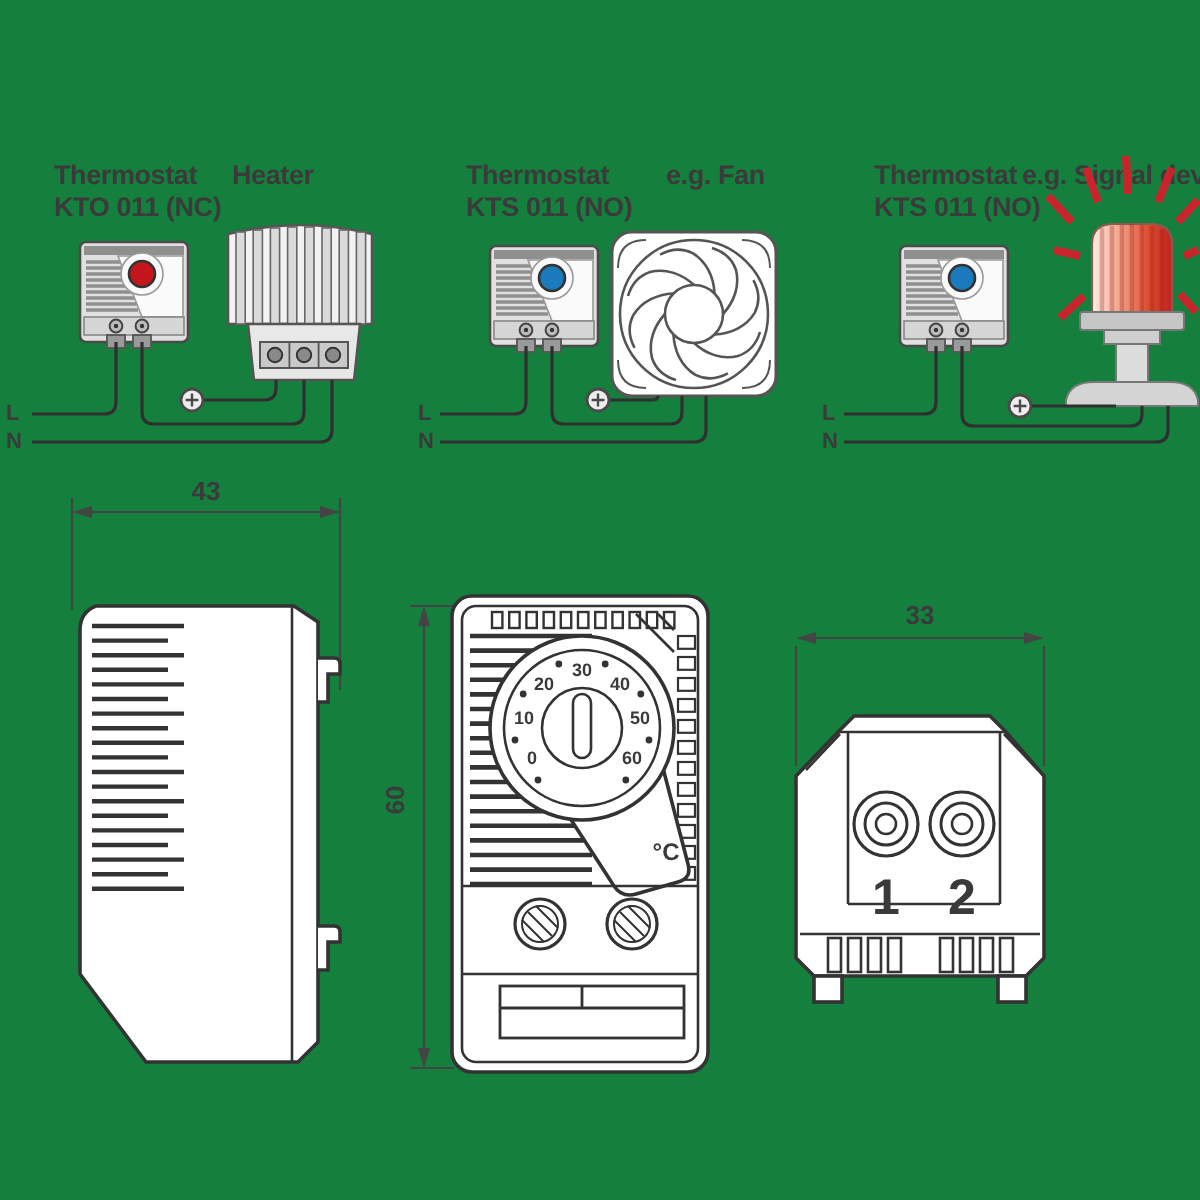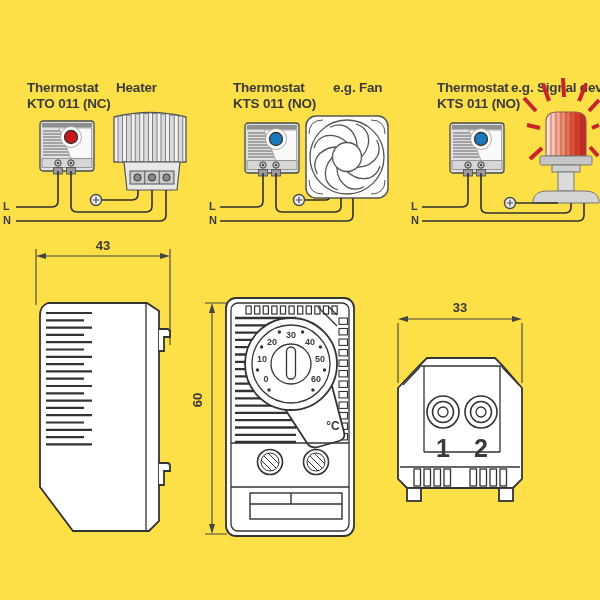--- a/index.html
+++ b/index.html
@@ -1,16 +1,16 @@
 <!DOCTYPE html>
 <html><head>
 <meta charset="utf-8">
 <style>
   html,body{margin:0;padding:0;background:#fff;}
-  #stage{position:relative;width:600px;height:600px;background:#fde047;overflow:hidden;}
+  #stage{position:relative;width:600px;height:600px;background:#15803d;overflow:hidden;}
   svg{display:block;}
   text{font-family:"Liberation Sans","DejaVu Sans",sans-serif;fill:#3a3a3a;}
   .t-title{font-size:13.5px;font-weight:700;letter-spacing:-0.2px;}
   .t-ln{font-size:11px;font-weight:700;}
   .t-dim{font-size:13px;font-weight:700;}
   .t-dial{font-size:9px;font-weight:700;}
   .t-unit{font-size:12px;font-weight:700;}
   .t-term{font-size:25px;font-weight:700;}
   .ol{fill:#ffffff;stroke:#333333;stroke-width:1.8;}
   .ln{stroke:#333333;stroke-width:1.3;fill:none;}

